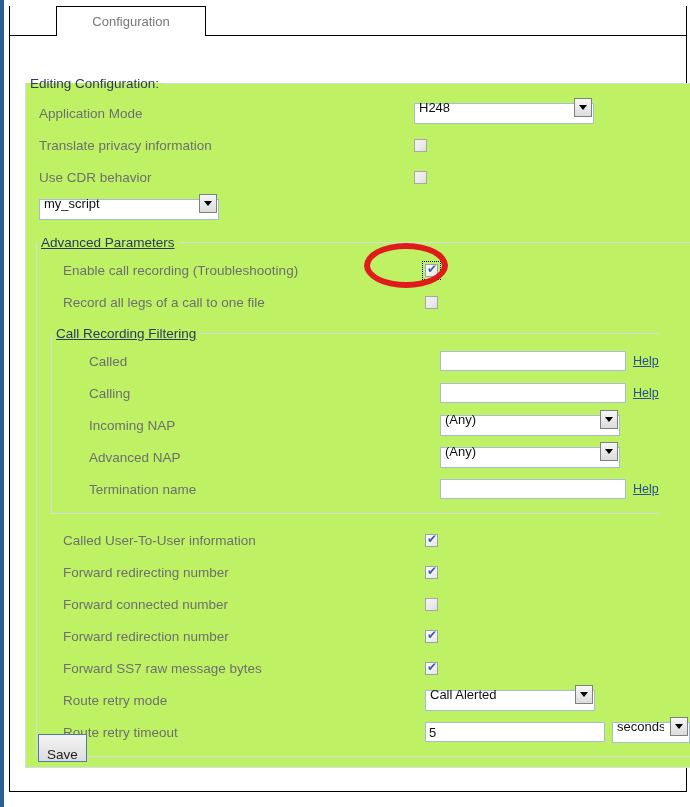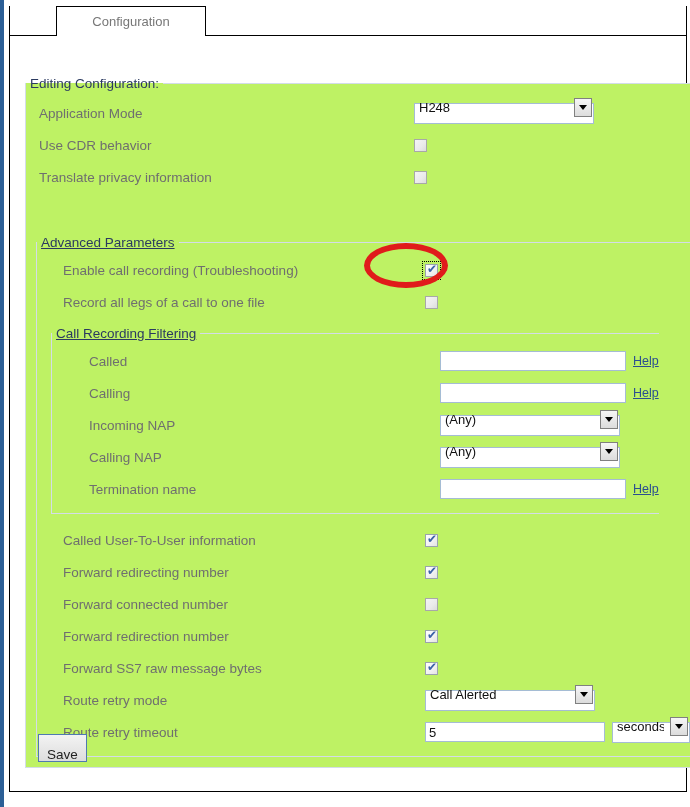--- a/index.html
+++ b/index.html
@@ -324,38 +324,46 @@
         <div class="select w-app">
           <span class="sel-val">H248</span>
           <span class="arrow-btn">
               <i class="tri"></i>
             </span>
         </div>
       </div>
     </div>
 
     <div class="row-grid">
+      <span class="label">Translate privacy information</span>
+      <div class="ctlwrap">
+        <span class="cb disabled">
+          <span class="box"></span>
+        </span>
+      </div>
+    </div>
+
+    <div class="row-grid">
       <span class="label">Use CDR behavior</span>
       <div class="ctlwrap">
         <span class="cb disabled">
           <span class="box"></span>
         </span>
       </div>
     </div>
 
     <div class="row-grid">
-      <span class="label">Translate privacy information</span>
       <div class="ctlwrap">
-        <span class="cb disabled">
-          <span class="box"></span>
-        </span>
-      </div>
-    </div>
-
-    <div class="row-grid">
+        <div class="select w-script">
+          <span class="sel-val">my_script</span>
+          <span class="arrow-btn">
+              <i class="tri"></i>
+            </span>
+        </div>
+      </div>
     </div>
 
     <fieldset class="fs-adv">
       <legend class="underlined">Advanced Parameters</legend>
 
       <div class="row-grid ind1">
         <span class="label">Enable call recording (Troubleshooting)</span>
         <div class="ctlwrap">
           <span class="cb focused">
             <span class="box"></span>
@@ -398,21 +406,21 @@
             <div class="select w-nap">
               <span class="sel-val">(Any)</span>
               <span class="arrow-btn">
                   <i class="tri"></i>
                 </span>
             </div>
           </div>
         </div>
 
         <div class="row-grid ind2">
-          <span class="label">Calling NAP</span>
+          <span class="label">Advanced NAP</span>
           <div class="ctlwrap">
             <div class="select w-nap">
               <span class="sel-val">(Any)</span>
               <span class="arrow-btn">
                   <i class="tri"></i>
                 </span>
             </div>
           </div>
         </div>
 

